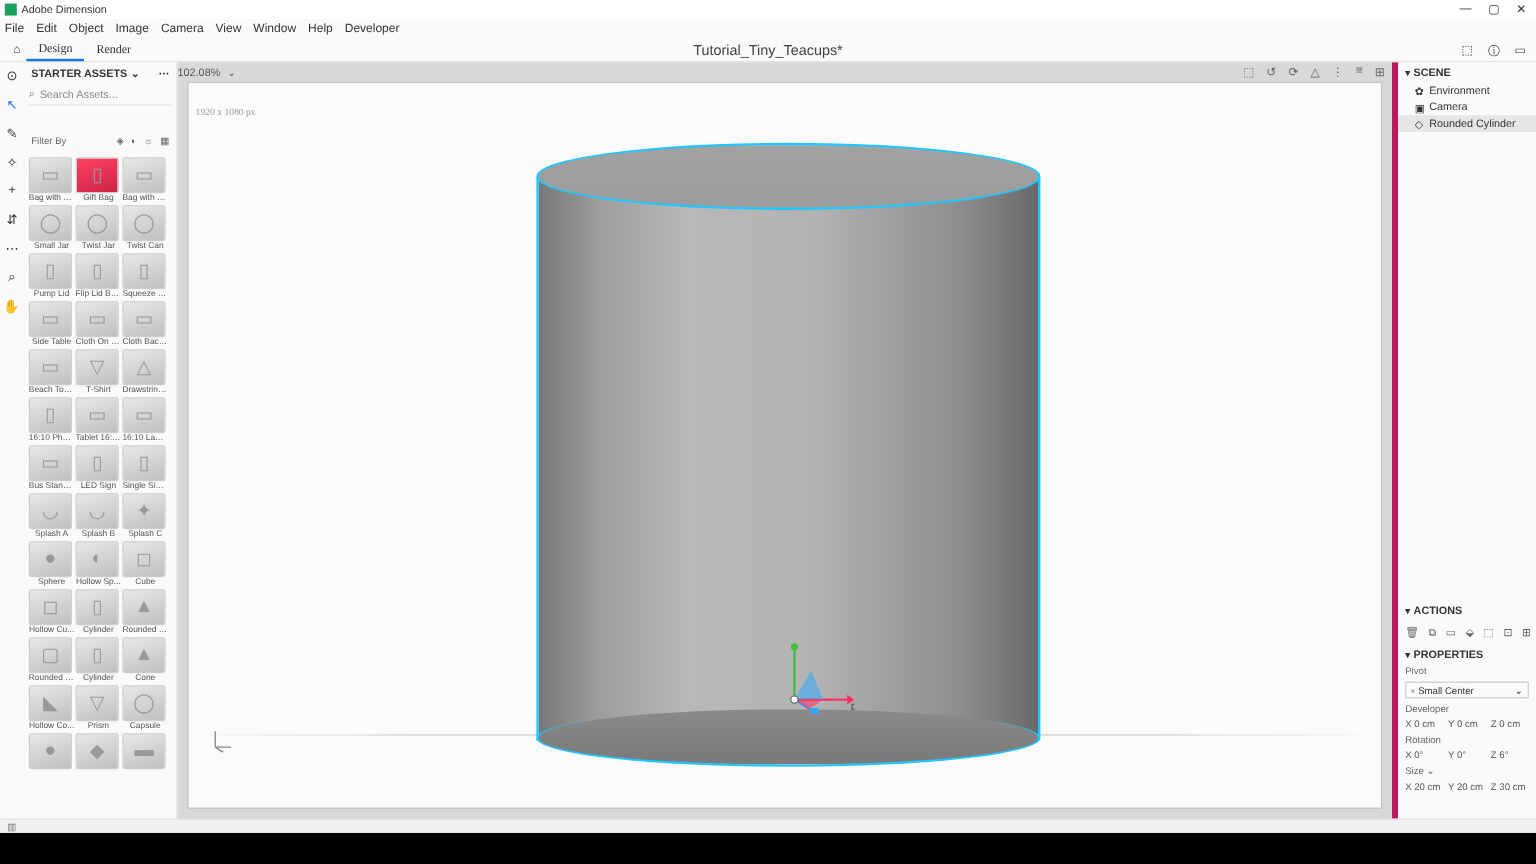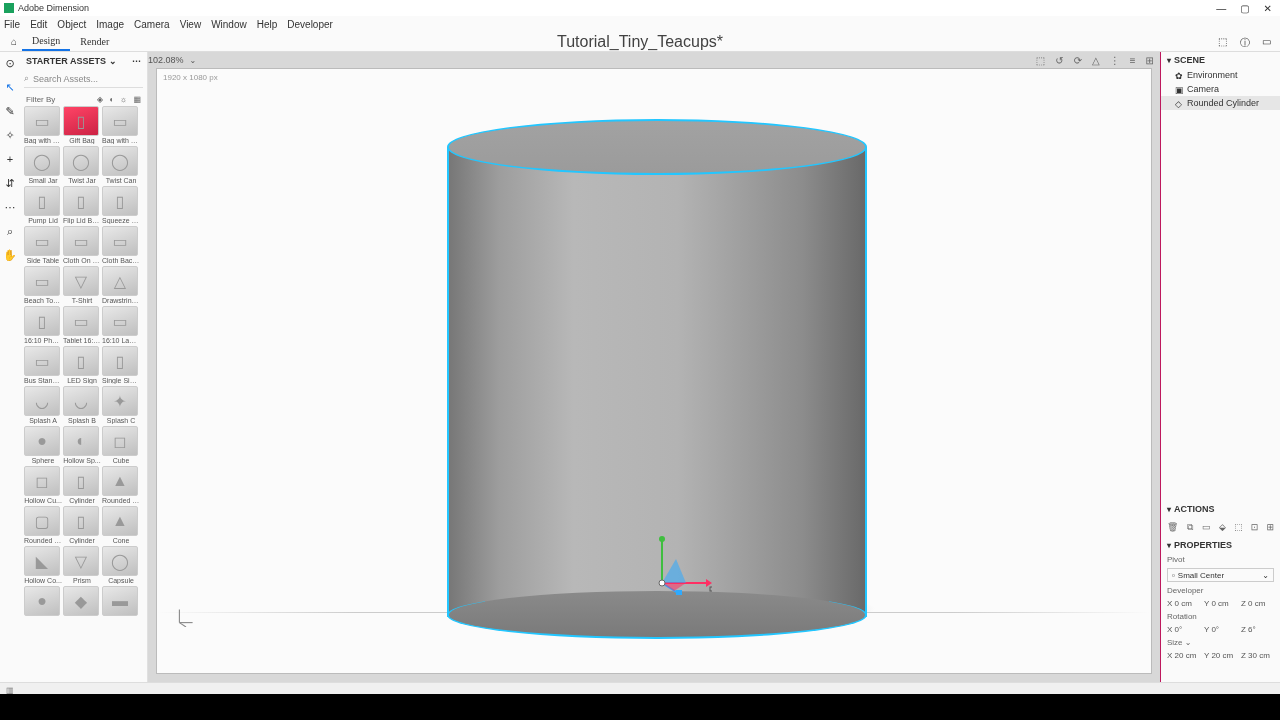--- a/index.html
+++ b/index.html
@@ -14,61 +14,61 @@
 
     
     .menubar { height:16px; background:#fafafa; display:flex; align-items:center; font-size:10px; padding:0 4px; gap:10px; }
     .menubar span { cursor:pointer; }
 
     
     .modebar { height:20px; background:#fafafa; border-bottom:1px solid #ddd; display:flex; align-items:center; padding:0 6px; font-size:10px; }
     .modebar .home { width:16px; text-align:center; }
     .modebar .mode { padding:0 10px; height:100%; display:flex; align-items:center;font-family:Liberation Serif, serif; }
     .modebar .mode.active { border-bottom:2px solid #1473e6; }
-    .doc-title { position:absolute; left:50%; transform:translateX(-50%); font-size:16px; color:#424242; }
+    .doc-title { position:absolute; left:50%; transform:translateX(-50%); font-size:12px; color:#424242; }
     .modebar .right { margin-left:auto; display:flex; gap:10px; }
     .modebar .right svg,.modebar .right span { width:12px; height:12px; }
 
     
     .workspace { flex:1; display:flex; min-height:0; position:relative; }
 
     
     .toolstrip { width:20px; background:#fafafa; display:flex; flex-direction:column; align-items:center; padding-top:4px; gap:10px; }
     .toolstrip .t { width:14px; height:14px; cursor:pointer; display:flex; align-items:center; justify-content:center; }
     .toolstrip .t.active { color:#1473e6; }
 
     
     .assets { width:128px; background:#fafafa; border-right:1px solid #e0e0e0; display:flex; flex-direction:column; }
     .assets-hdr { height:18px; display:flex; align-items:center; padding:0 6px; font-size:9px; font-weight:bold; }
     .assets-hdr .more { margin-left:auto; }
     .search { height:18px; margin:0 4px; display:flex; align-items:center; font-size:9px; color:#888; border-bottom:1px solid #ddd; }
-    .filter { height:16px; display:flex; align-items:flex-end; padding:0 6px; font-size:8px; color:#666; }
+    .filter { height:16px; display:flex; align-items:flex-start; padding:0 6px; font-size:8px; color:#666;margin-top:25px; }
     .filter .ficons { margin-left:auto; display:flex; gap:6px; }
     .asset-grid { flex:1; overflow:hidden; padding:2px 4px; display:grid; grid-template-columns:repeat(3,38px); gap:2px 1px; align-content:start; }
     .asset { text-align:center; cursor:pointer; }
     .asset .thumb { width:36px; height:30px; background:linear-gradient(160deg,#e8e8e8,#bfbfbf); border:1px solid #ccc; border-radius:2px; display:flex; align-items:center; justify-content:center; }
     .asset .lbl { font-size:7px; color:#555; white-space:nowrap; overflow:hidden; text-overflow:ellipsis; padding-top:1px; }
 
     
     .canvas-wrap { flex:1; background:#d8d8d8; display:flex; flex-direction:column; }
     .canvas-top { height:16px; display:flex; align-items:center; gap:6px; font-size:9px; color:#555; position:relative; }
     .canvas-top .ricons { position:absolute; right:6px; display:flex; gap:10px; }
     .viewport { flex:1; margin:0 8px 8px; background:#fbfbfb; border:1px solid #bbb; position:relative; overflow:hidden; }
-    .dims { position:absolute; top:4px; left:6px; font-size:8px; color:#999; }
+    .dims { position:absolute; top:20px; left:6px; font-size:8px; color:#999;font-family:Liberation Serif, serif; }
     .floor { position:absolute; left:0; right:0; bottom:60px; height:1px; background:linear-gradient(90deg,transparent,#ccc 20%,#ccc 80%,transparent); }
     .shadow-ellipse { position:absolute; left:290px; bottom:44px; width:430px; height:40px; background:radial-gradient(ellipse at center,#c3c3c3 0%,#d4d4d4 50%,transparent 70%); border-radius:50%; }
     .cyl-wrap { position:absolute; left:290px; top:50px; width:420px; height:520px; }
     .cyl-body { position:absolute; left:0; top:28px; width:420px; height:470px; background:linear-gradient(90deg,#777 0%,#9d9d9d 12%,#b8b8b8 30%,#b3b3b3 55%,#8c8c8c 85%,#696969 100%); border-left:2px solid #22c6ff; border-right:2px solid #22c6ff; }
     .cyl-top { position:absolute; left:0; top:0; width:420px; height:56px; border-radius:50%; background:linear-gradient(180deg,#a2a2a2,#9b9b9b); border:2px solid #22c6ff; }
     .cyl-bot { position:absolute; left:0; bottom:0; width:420px; height:48px; border-radius:50%; background:linear-gradient(180deg,#8a8a8a,#7a7a7a); border:2px solid #22c6ff; border-top:none; }
     .gizmo { position:absolute; left:495px; bottom:78px; width:60px; height:60px; }
     .axis-ind { position:absolute; left:18px; bottom:46px; width:22px; height:22px; }
 
     
-    .rpanel { width:120px; background:#fafafa; border-left:1px solid #be185d; display:flex; flex-direction:column; font-size:9px; }
+    .rpanel { width:120px; background:#fafafa; border-left:5px solid #be185d; display:flex; flex-direction:column; font-size:9px; }
     .rp-hdr { height:16px; display:flex; align-items:center; padding:0 6px; font-weight:bold; font-size:9px; }
     .rp-hdr::before { content:"▾"; font-size:8px; margin-right:3px; }
     .scene-item { padding:2px 6px 2px 14px; display:flex; align-items:center; gap:4px; cursor:pointer; font-size:9px; }
     .scene-item.sel { background:#e6e6e6; }
     .si-ico { width:8px; height:8px; }
     .spacer { flex:1; }
     .act-row { display:flex; gap:8px; padding:4px 6px; }
     .act-row span { width:12px; height:12px; cursor:pointer; color:#666; display:flex; align-items:center; justify-content:center; }
     .prop-row { display:flex; align-items:center; padding:2px 6px; gap:4px; }
     .pivot-sel { flex:1; border:1px solid #ccc; height:14px; display:flex; align-items:center; padding:0 4px; font-size:8px; cursor:pointer; }

